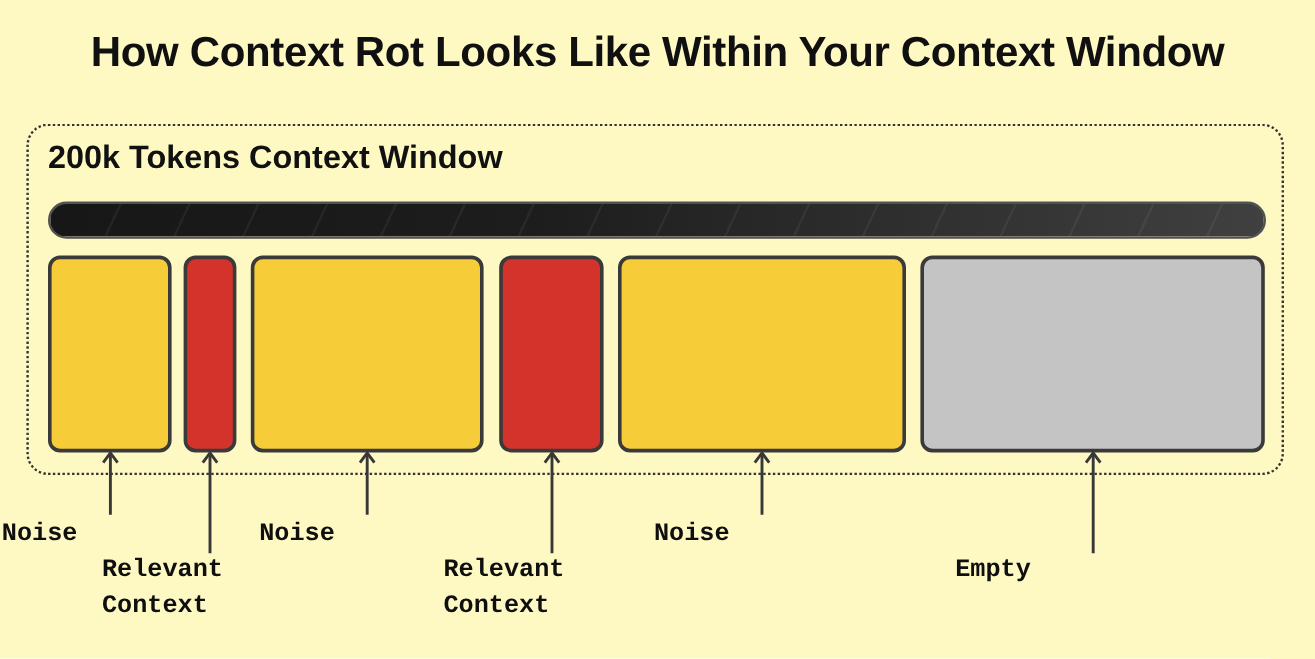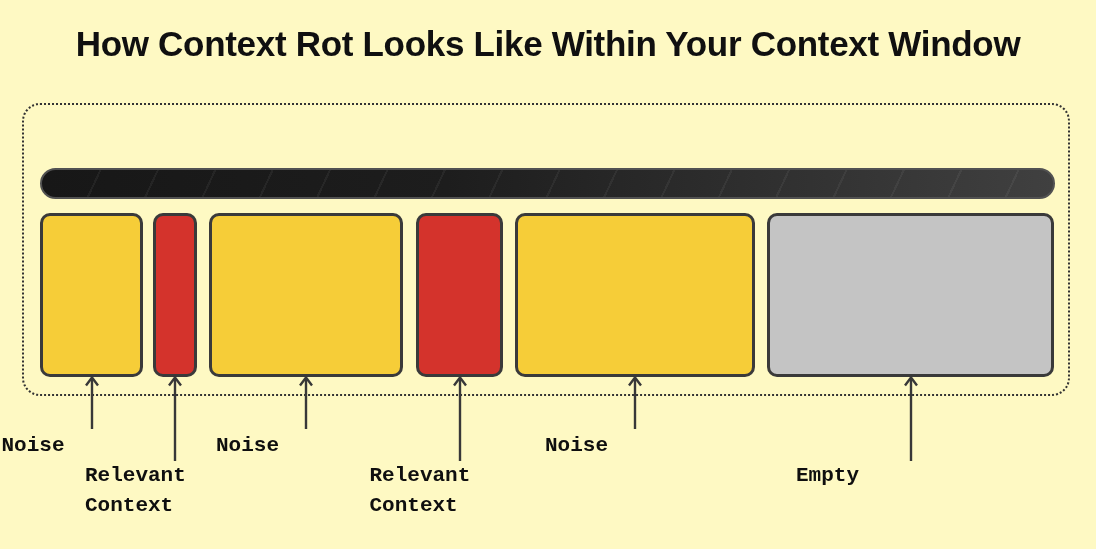--- a/index.html
+++ b/index.html
@@ -85,20 +85,21 @@
 </style>
 </head>
 <body>
 
 <div class="page">
 
   <div class="title">How Context Rot Looks Like Within Your Context Window</div>
 
   <div class="window-box"></div>
 
+  <div class="window-heading">200k Tokens Context Window</div>
 
   <div class="token-bar"></div>
 
   <div id="segments-layer">
       <div class="block" style="left: 40px; width: 103px; background: rgb(246, 205, 56); border-color: rgb(58, 58, 58);"></div>
       <div class="block" style="left: 153px; width: 44px; background: rgb(212, 51, 44); border-color: rgb(58, 58, 58);"></div>
       <div class="block" style="left: 209px; width: 194px; background: rgb(246, 205, 56); border-color: rgb(58, 58, 58);"></div>
       <div class="block" style="left: 416px; width: 87px; background: rgb(212, 51, 44); border-color: rgb(58, 58, 58);"></div>
       <div class="block" style="left: 515px; width: 240px; background: rgb(246, 205, 56); border-color: rgb(58, 58, 58);"></div>
       <div class="block" style="left: 767px; width: 287px; background: rgb(196, 196, 196); border-color: rgb(58, 58, 58);"></div>

